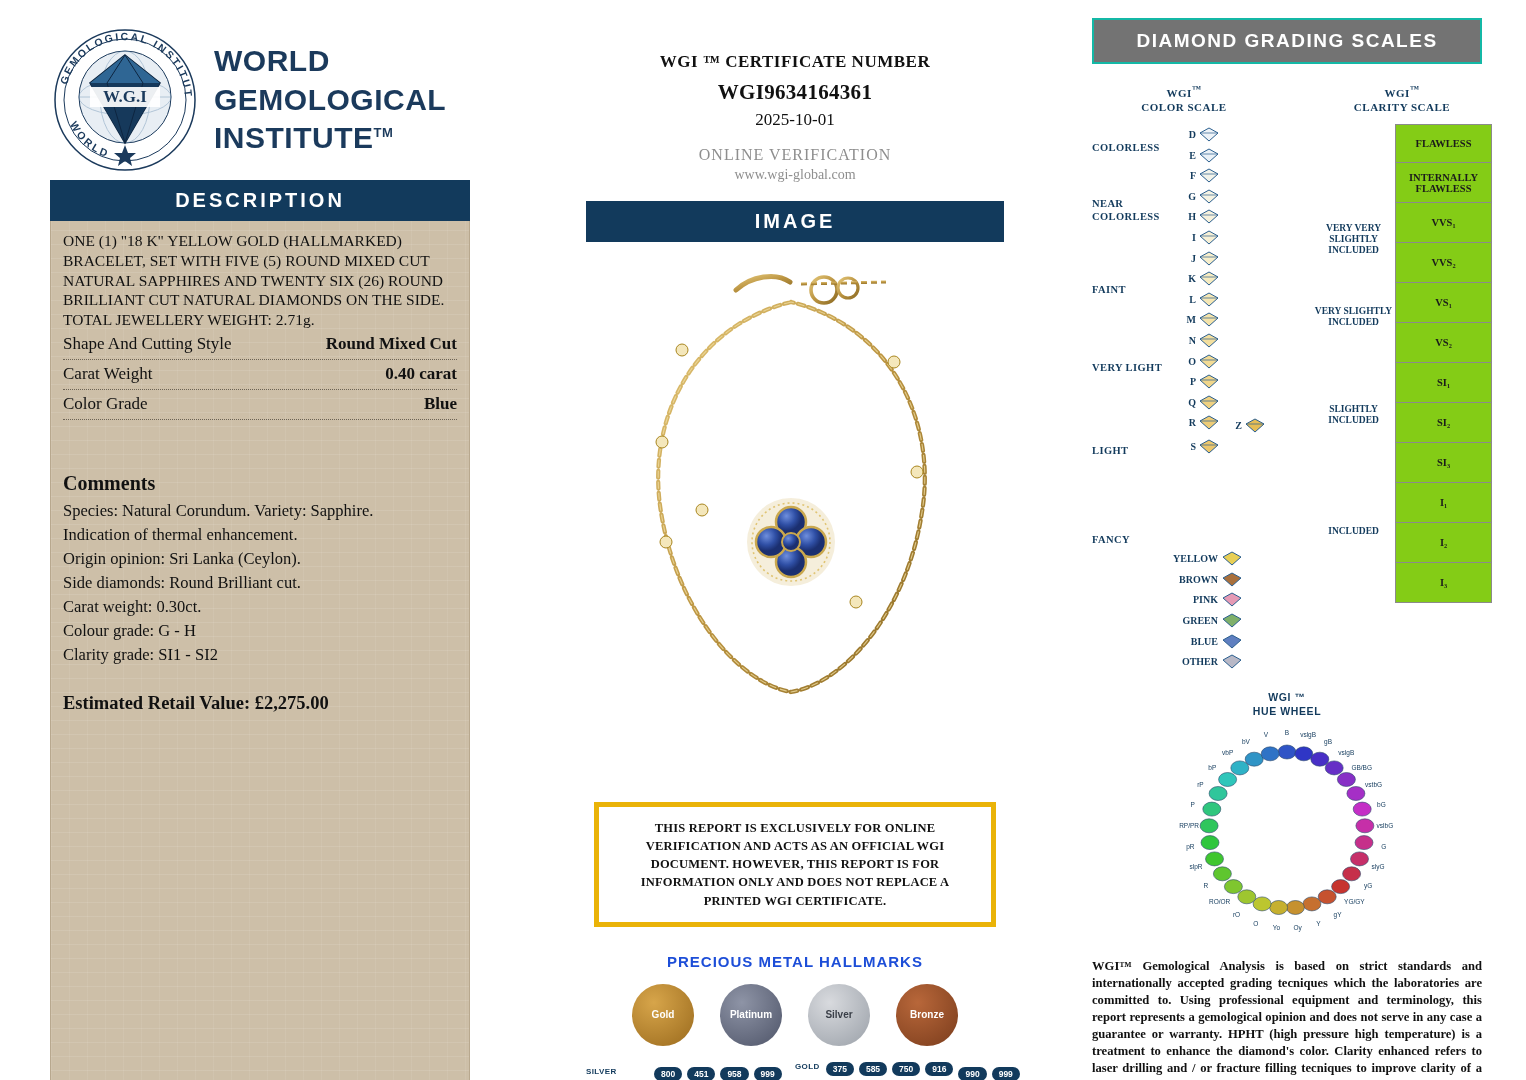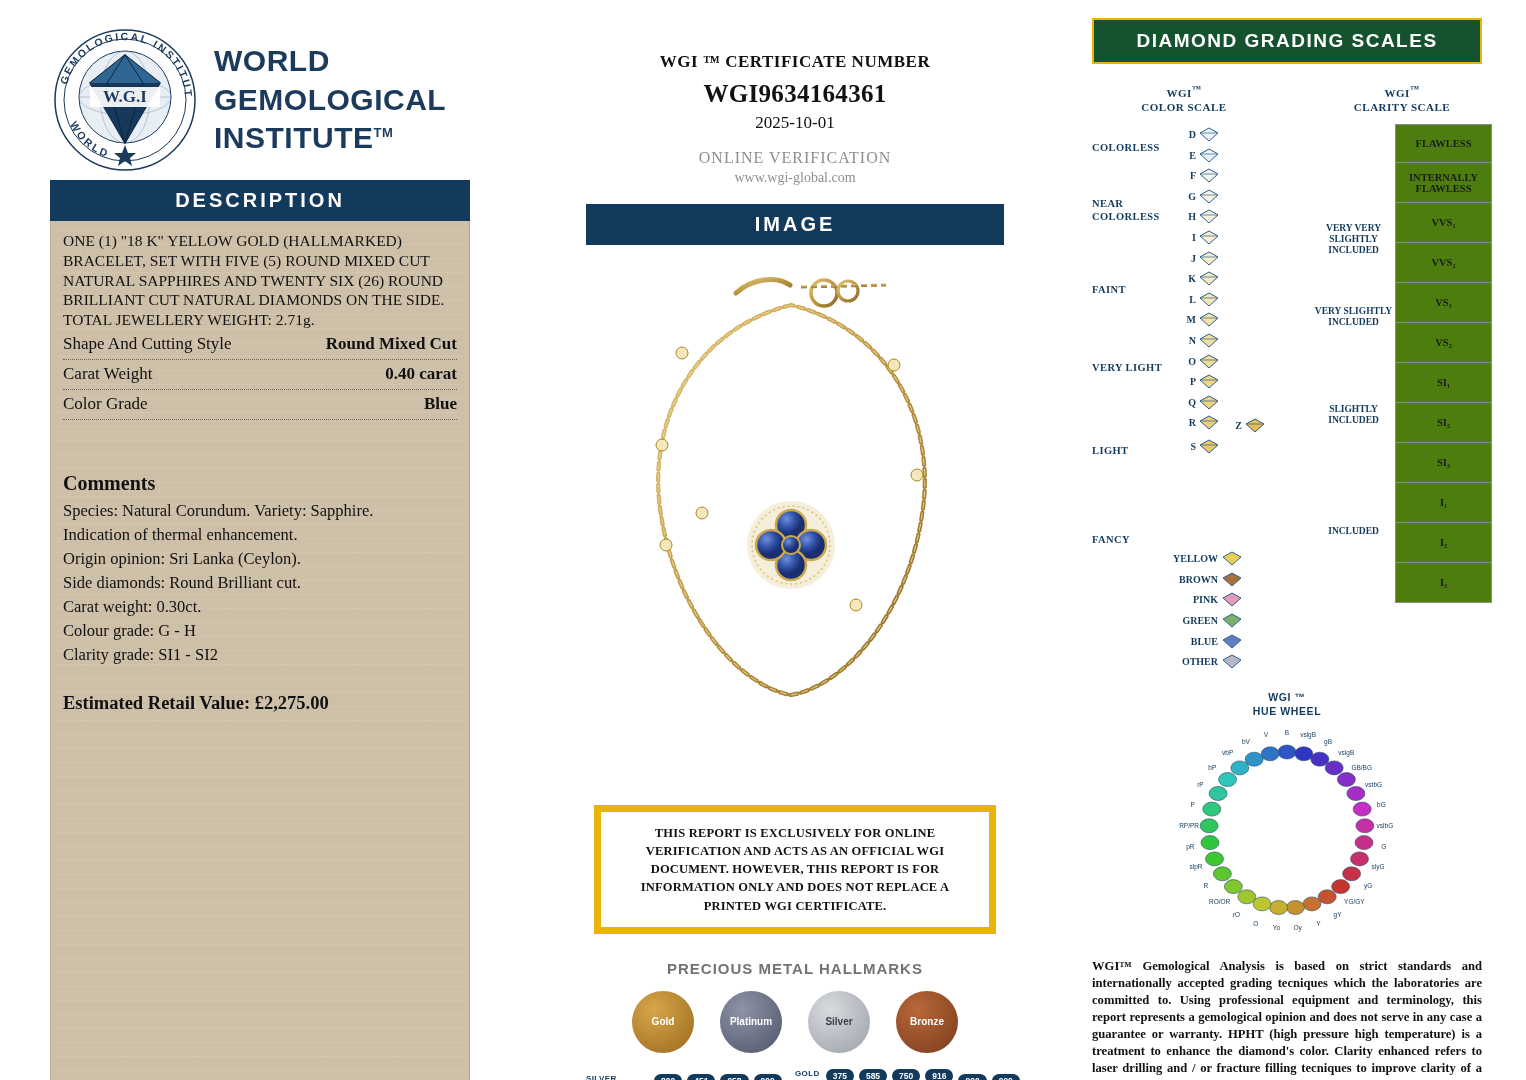--- a/index.html
+++ b/index.html
@@ -46,68 +46,68 @@
       border-bottom:1px dotted #6b6254;padding:4px 0 5px 0;font-size:17px;position:relative;}
   .kv .k{font-weight:normal;}
   .kv .v{font-weight:bold;text-align:right;max-width:200px;}
   .comments{margin-top:52px;position:relative;}
   .comments .line{font-size:16.5px;line-height:1.45;}
   .retail{font-weight:bold;font-size:18.5px;margin-top:26px;position:relative;}
 
   
   .center-col{position:absolute;left:586px;top:20px;width:418px;text-align:center;}
   .cert-head{font-family:"Liberation Serif",serif;font-weight:bold;font-size:17px;letter-spacing:.5px;margin-top:32px;}
-  .cert-no{font-weight:bold;font-size:25px;margin-top:8px;letter-spacing:.3px;}
+  .cert-no{font-weight:bold;font-size:21px;margin-top:8px;letter-spacing:.3px;}
   .cert-date{font-weight:normal;font-size:17px;margin-top:5px;}
   .online-v{color:#8e8e8e;font-size:16px;margin-top:16px;letter-spacing:1px;}
   .online-url{color:#8e8e8e;font-size:14px;margin-top:3px;}
   .img-band{margin-top:18px;}
   .img-area{height:560px;position:relative;}
 
   .notice{
-    margin:0 8px;border:7px solid #eab308;background:#fff;
+    margin:0 8px;border:5px solid #eab308;background:#fff;
     padding:12px 16px;font-size:12.5px;font-weight:bold;line-height:1.45;
     letter-spacing:.2px;
   }
-  .pm-title{font-family:"Liberation Sans",sans-serif;font-weight:bold;font-size:15px;color:#737373;letter-spacing:1px;margin-top:26px;}
+  .pm-title{font-family:"Liberation Sans",sans-serif;font-weight:bold;font-size:15px;color:#1d4ed8;letter-spacing:1px;margin-top:26px;}
   .coins{display:flex;justify-content:center;gap:26px;margin-top:14px;}
   .coin{width:62px;height:62px;border-radius:50%;display:flex;align-items:center;justify-content:center;
         font-family:"Liberation Sans",sans-serif;font-size:10px;font-weight:bold;color:#fff;}
   .coin.gold{background:radial-gradient(circle at 35% 30%,#d7a54a,#9a6a1d);}
   .coin.plat{background:radial-gradient(circle at 35% 30%,#8e94a6,#4e5468);}
   .coin.silver{background:radial-gradient(circle at 35% 30%,#d8dade,#9aa0a8);color:#3a3f48;}
   .coin.bronze{background:radial-gradient(circle at 35% 30%,#b8673a,#7a3c1c);}
 
   .hallmark-grid{margin-top:16px;font-family:"Liberation Sans",sans-serif;font-size:9px;color:#123a5c;}
   .hm-row{display:flex;align-items:center;gap:6px;margin-bottom:7px;}
   .hm-label{width:62px;text-align:left;font-weight:bold;font-size:8px;letter-spacing:.4px;}
   .hm-pills{display:flex;gap:5px;align-items:center;}
   .pill{background:#123a5c;color:#fff;border-radius:10px;padding:2px 7px;font-size:8.5px;font-weight:bold;}
   .sub-cap{color:#123a5c;font-size:7.5px;font-weight:bold;margin-top:2px;}
   .pill-wrap{display:flex;flex-direction:column;align-items:center;}
   .hm-half{display:flex;align-items:flex-start;gap:6px;}
 
   
   .right-col{position:absolute;left:1092px;top:18px;width:390px;}
-  .dgs-band{background:#14532d;color:#fff;text-align:center;font-family:"Liberation Sans",sans-serif;
-            font-weight:bold;font-size:19px;letter-spacing:1.5px;padding:10px 0;border:2px solid #eab308;}
+  .dgs-band{background:#737373;color:#fff;text-align:center;font-family:"Liberation Sans",sans-serif;
+            font-weight:bold;font-size:19px;letter-spacing:1.5px;padding:10px 0;border:2px solid #14b8a6;}
   .col-head{text-align:center;font-size:11px;font-weight:bold;color:#123a5c;line-height:1.3;letter-spacing:.5px;}
   .scale-left{width:200px;position:relative;}
   .scale-right{width:180px;}
   .grp{font-size:10.5px;font-weight:bold;color:#123a5c;letter-spacing:.4px;}
 
   .color-table{display:flex;margin-top:8px;}
   .grp-col{width:92px;position:relative;}
   .letters-col{width:46px;}
   .letter-cell{display:flex;align-items:center;gap:3px;height:20.6px;}
   .gem{width:20px;height:15px;}
   .lt{font-size:10px;font-weight:bold;color:#123a5c;width:12px;text-align:right;}
 
   .clarity-col{border:1px solid #8b8b8b;}
-  .cl-cell{border-bottom:1px solid #8b8b8b;background:#4d7c0f;text-align:center;
+  .cl-cell{border-bottom:1px solid #8b8b8b;background:#84cc16;text-align:center;
            font-size:10.5px;font-weight:bold;color:#1b1b1b;display:flex;align-items:center;justify-content:center;}
   .cl-cell:last-child{border-bottom:none;}
   .cl-side{width:84px;}
   .cl-side-cell{display:flex;align-items:center;justify-content:center;text-align:center;
                 font-size:9.5px;font-weight:bold;color:#123a5c;line-height:1.15;}
   .fancy-row{display:flex;align-items:center;gap:4px;height:20.6px;font-size:10px;font-weight:bold;color:#123a5c;}
 
   .hue-title{text-align:center;font-family:"Liberation Sans",sans-serif;font-size:10.5px;font-weight:bold;
              color:#123a5c;margin-top:18px;line-height:1.35;letter-spacing:.6px;}
   .hue-wrap{height:230px;position:relative;}

